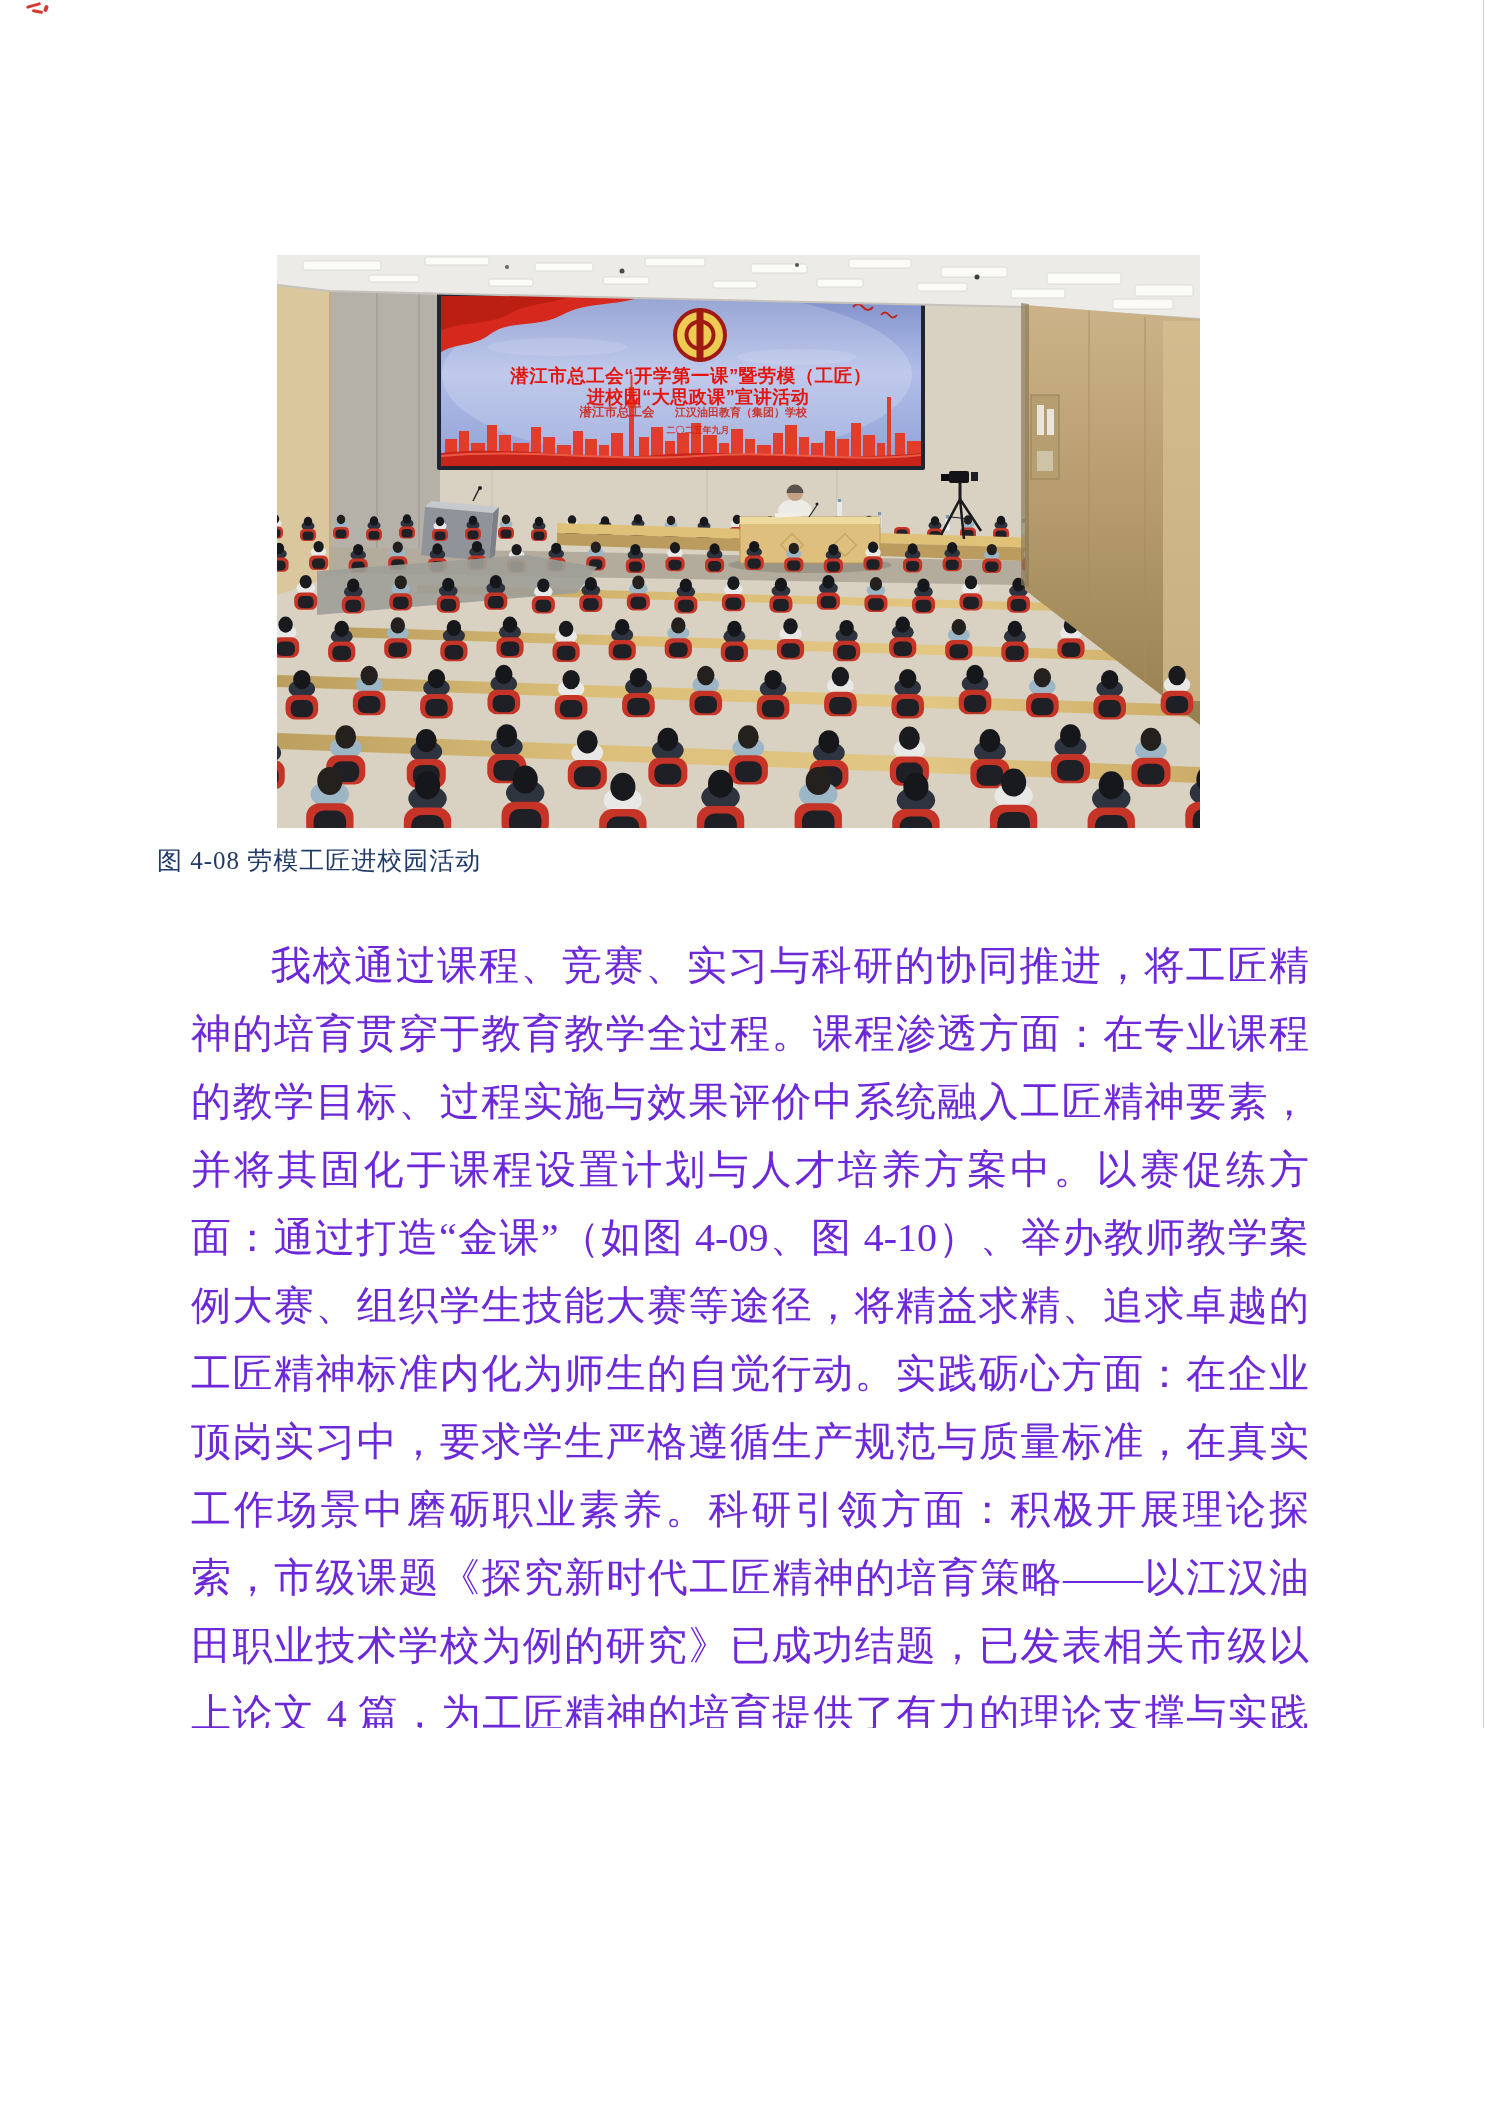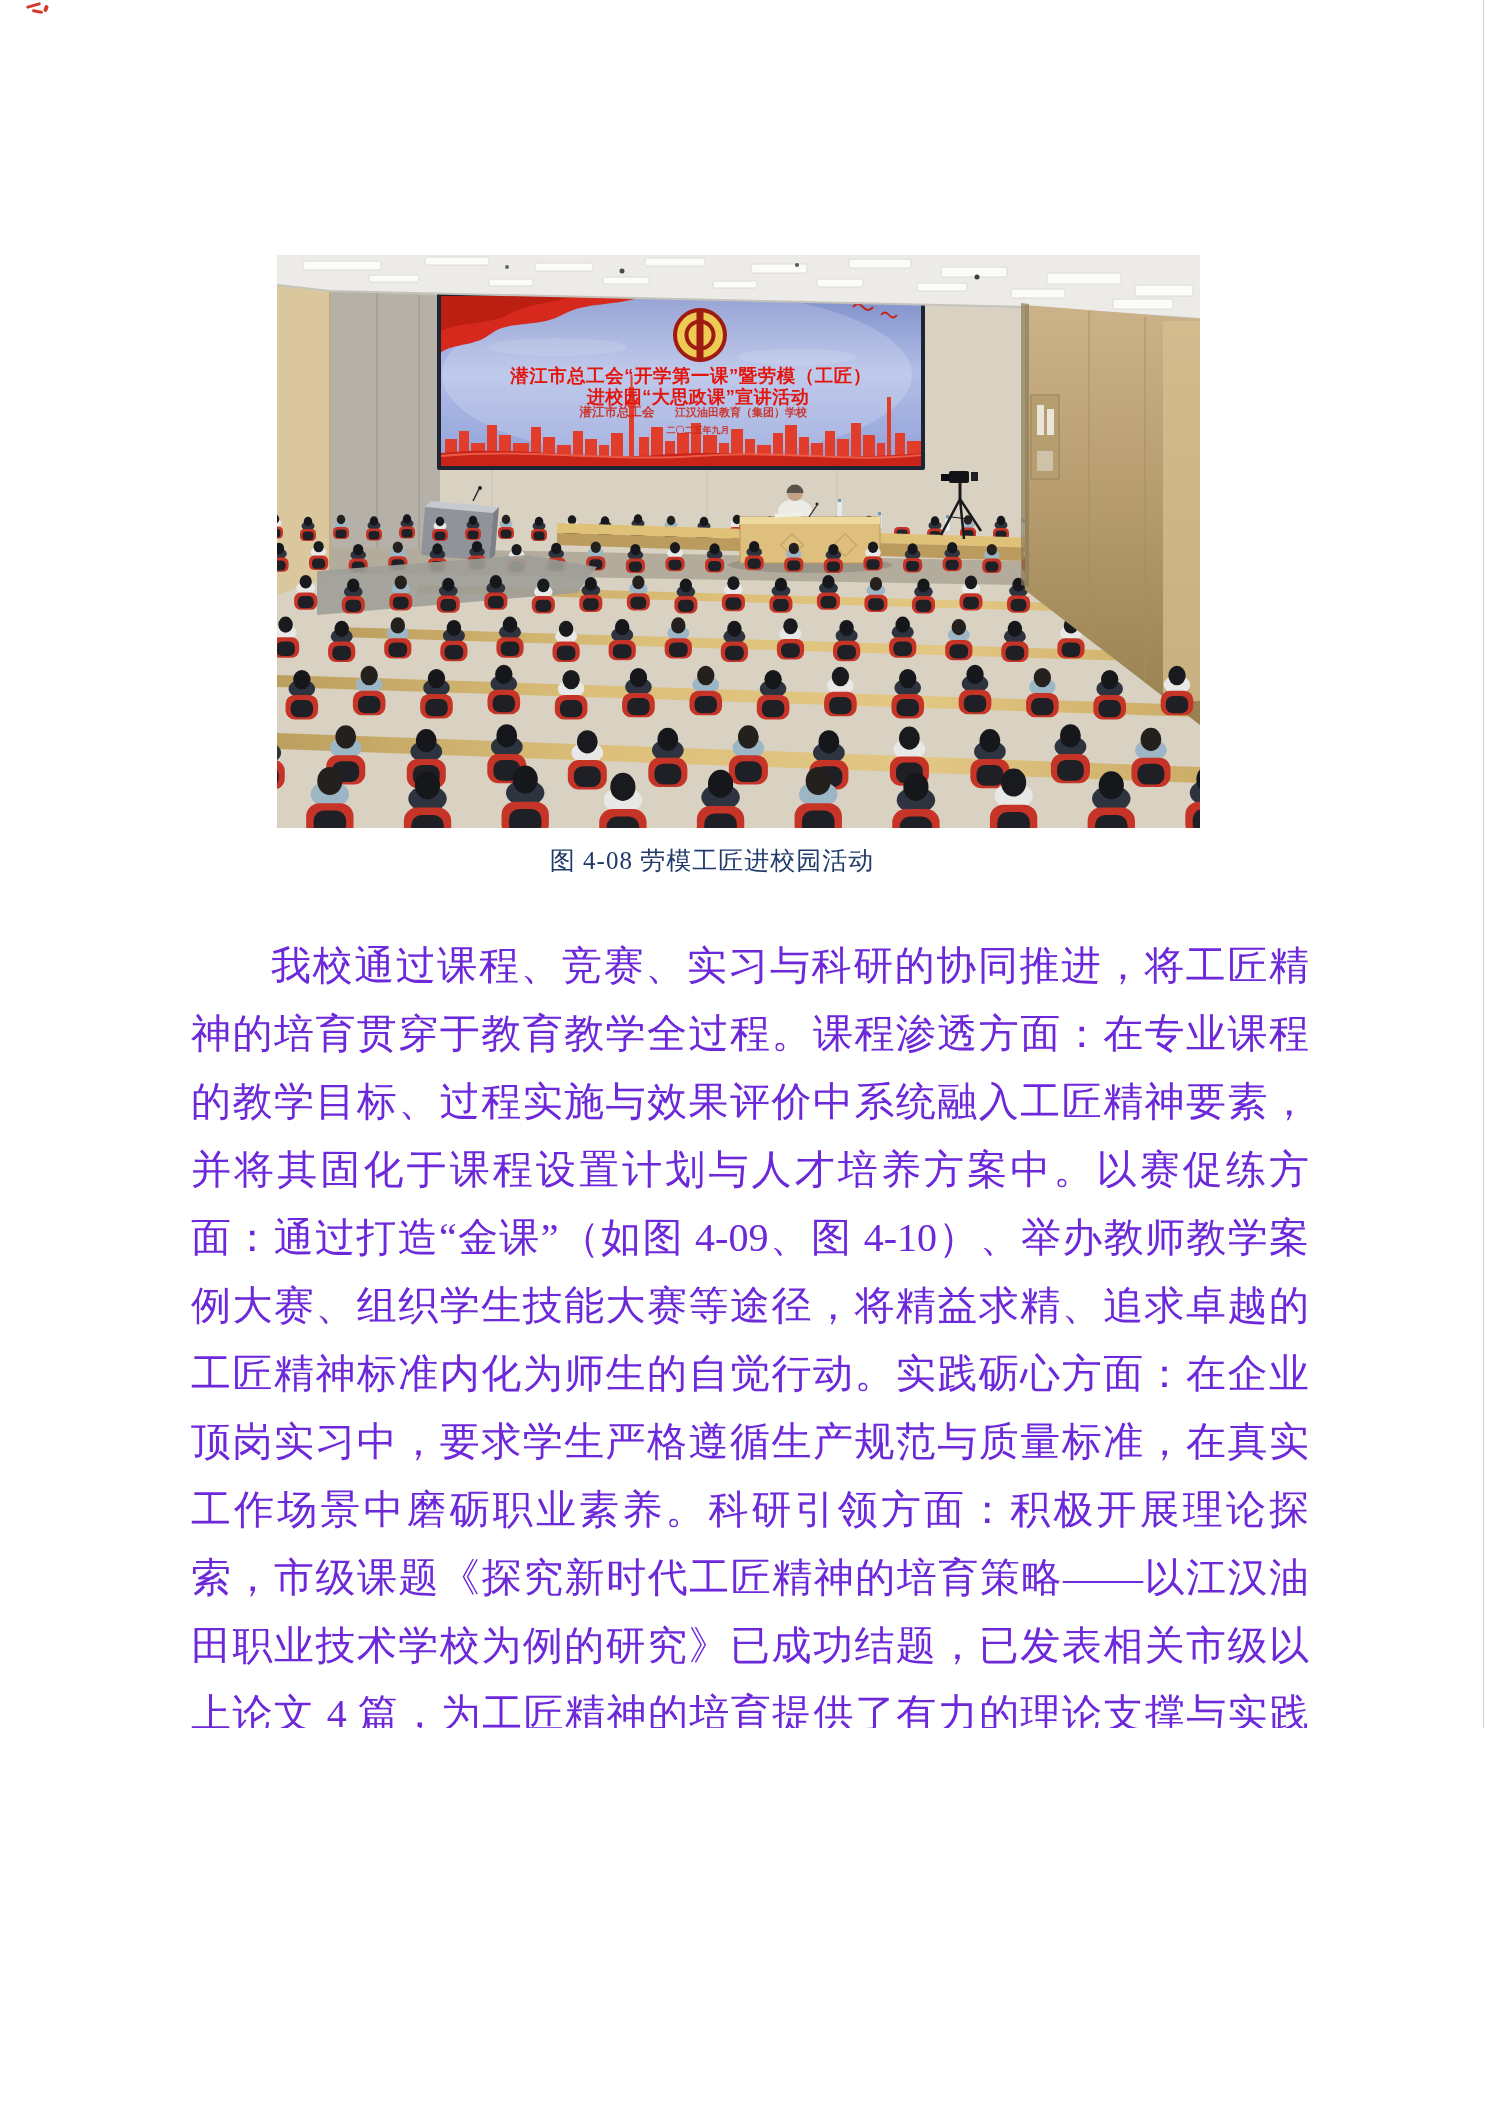--- a/index.html
+++ b/index.html
@@ -6,21 +6,21 @@
   .page{position:relative;width:1488px;height:1728px;background:#ffffff;overflow:hidden;
         font-family:"Liberation Serif","DejaVu Serif",serif;}
   .corner-mark{position:absolute;left:26px;top:1px;width:30px;height:16px;}
   .corner-mark i{position:absolute;display:block;background:#d23a2e;border-radius:2px;}
   .corner-mark i.m1{left:0;top:3px;width:15px;height:3px;transform:rotate(-16deg);}
   .corner-mark i.m2{left:6px;top:9px;width:11px;height:3px;transform:rotate(10deg);}
   .corner-mark i.m3{left:18px;top:4px;width:4px;height:7px;transform:rotate(20deg);}
   figure{margin:0;}
   .photo{position:absolute;left:277px;top:255px;width:923px;height:573px;overflow:hidden;}
   .photo svg{display:block;}
-  .caption{position:absolute;left:157px;top:842px;width:1110px;text-align:center;
+  .caption{position:absolute;left:157px;top:842px;width:1110px;text-align:left;
            font-size:25px;line-height:38px;color:#203a69;letter-spacing:1px;}
   .body-text{position:absolute;left:191px;top:932px;width:1118px;margin:0;
              font-size:40px;line-height:68px;color:#6d28d9;
              text-align:justify;text-justify:inter-ideograph;text-indent:80px;}
   .right-border{position:absolute;left:1483px;top:0;width:1px;height:2104px;background:#cfcfcf;}
   .slide-title{font-family:"Liberation Sans","DejaVu Sans",sans-serif;font-weight:bold;}
   .slide-small{font-family:"Liberation Sans","DejaVu Sans",sans-serif;font-weight:bold;opacity:.88;}
 </style>
 </head>
 <body>

